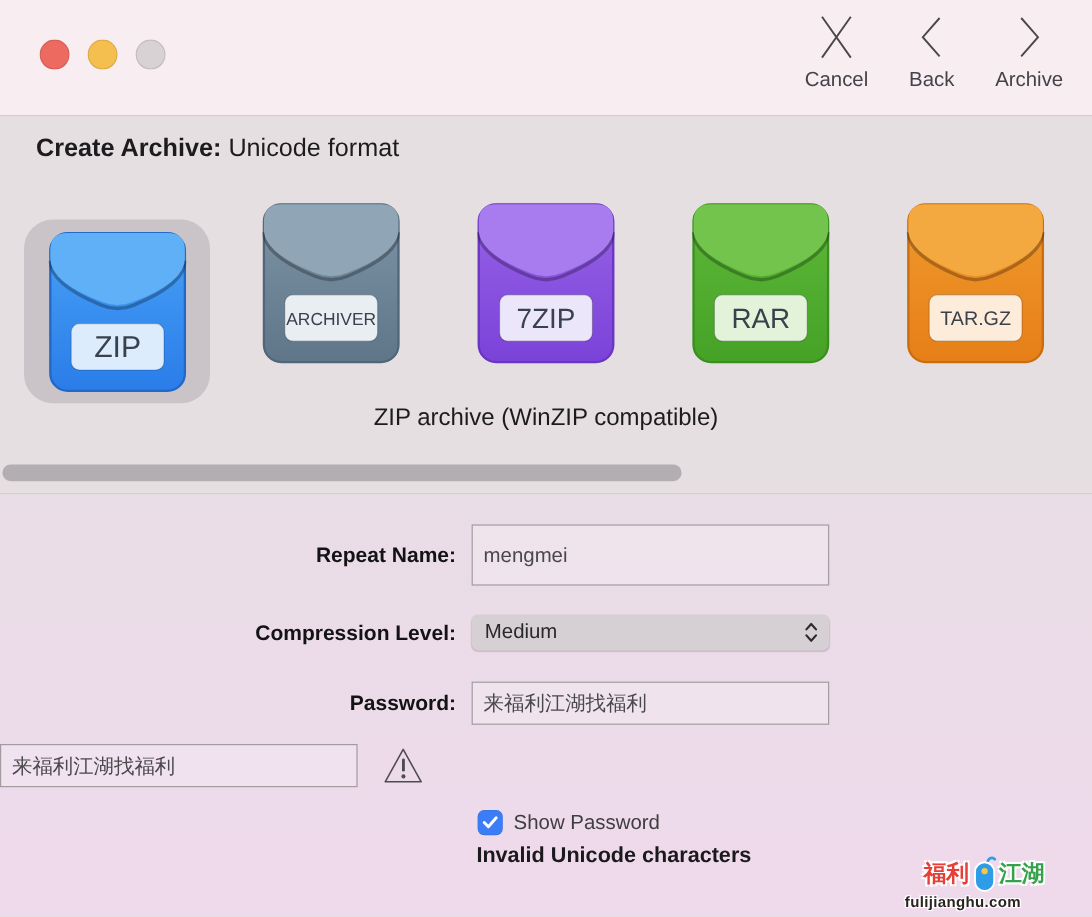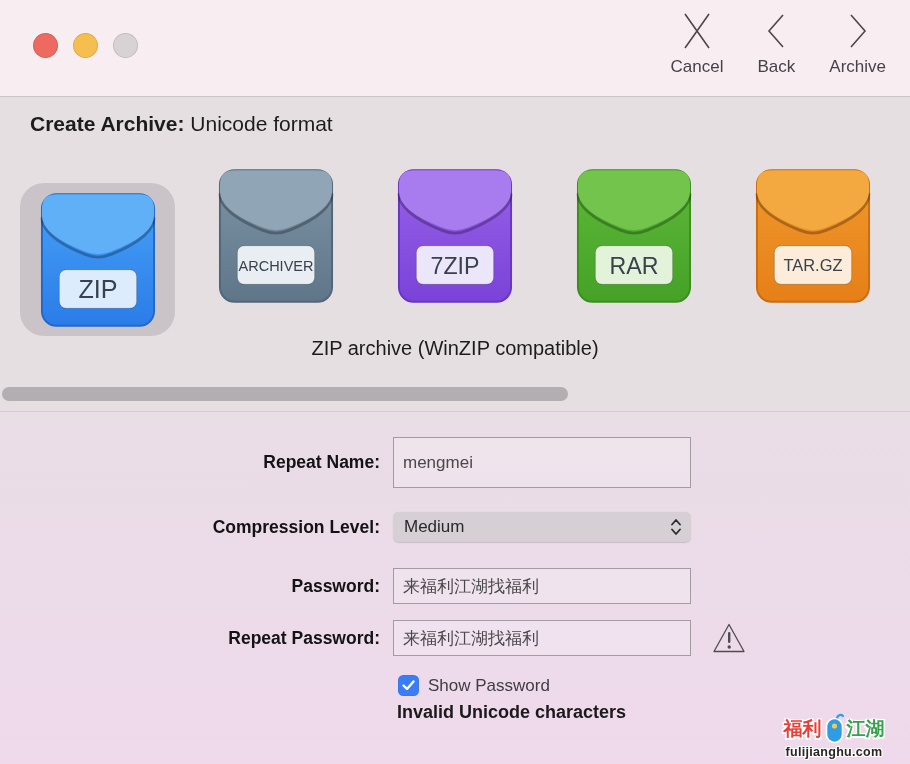--- a/index.html
+++ b/index.html
@@ -79,21 +79,21 @@
   }
   .checklabel{font-size:17px;color:#3f3d41;}
   .warn{margin-left:20px;display:flex;align-items:center;}
   .error-text{
     margin-left:397px;margin-top:6px;
     font-size:18px;font-weight:600;color:#1a191b;
   }
 
   
   .watermark{
-    position:absolute;right:10px;bottom:5px;width:132px;text-align:center;line-height:1;
+    position:absolute;right:24px;bottom:5px;width:132px;text-align:left;line-height:1;
   }
   .wm-row{display:flex;align-items:center;justify-content:center;gap:1px;}
   .wm-cn{
     font-size:19px;font-weight:700;
     text-shadow:-1.5px -1.5px 0 #fff,1.5px -1.5px 0 #fff,-1.5px 1.5px 0 #fff,1.5px 1.5px 0 #fff,0 0 2px #fff;
   }
   .wm-red{color:#e63f37;}
   .wm-green{color:#35a24b;}
   .wm-url{
     margin-top:2px;font-size:12.5px;font-weight:700;color:#2a2420;letter-spacing:0.3px;
@@ -239,21 +239,20 @@
       </div>
     </div>
 
 
     <div class="frow" style="margin-top:26px;">
       <div class="flabel">Password:</div>
       <input class="tfield" style="height: 36px;" type="text" value="来福利江湖找福利">
     </div>
 
     <div class="frow" style="margin-top:16px;">
-      <div class="flabel">Repeat Password:</div>
       <input class="tfield" style="height: 36px;" type="text" value="来福利江湖找福利">
       <span class="warn">
         <svg width="36" height="34" viewBox="0 0 36 34">
           <path d="M18 3.5 L33 30.5 L3 30.5 Z" fill="none" stroke="#4f4c50" stroke-width="1.3" stroke-linejoin="round"></path>
           <rect x="17" y="11" width="2.4" height="11" rx="1.2" fill="#4f4c50"></rect>
           <circle cx="18.2" cy="26" r="1.7" fill="#4f4c50"></circle>
         </svg>
       </span>
     </div>
 

